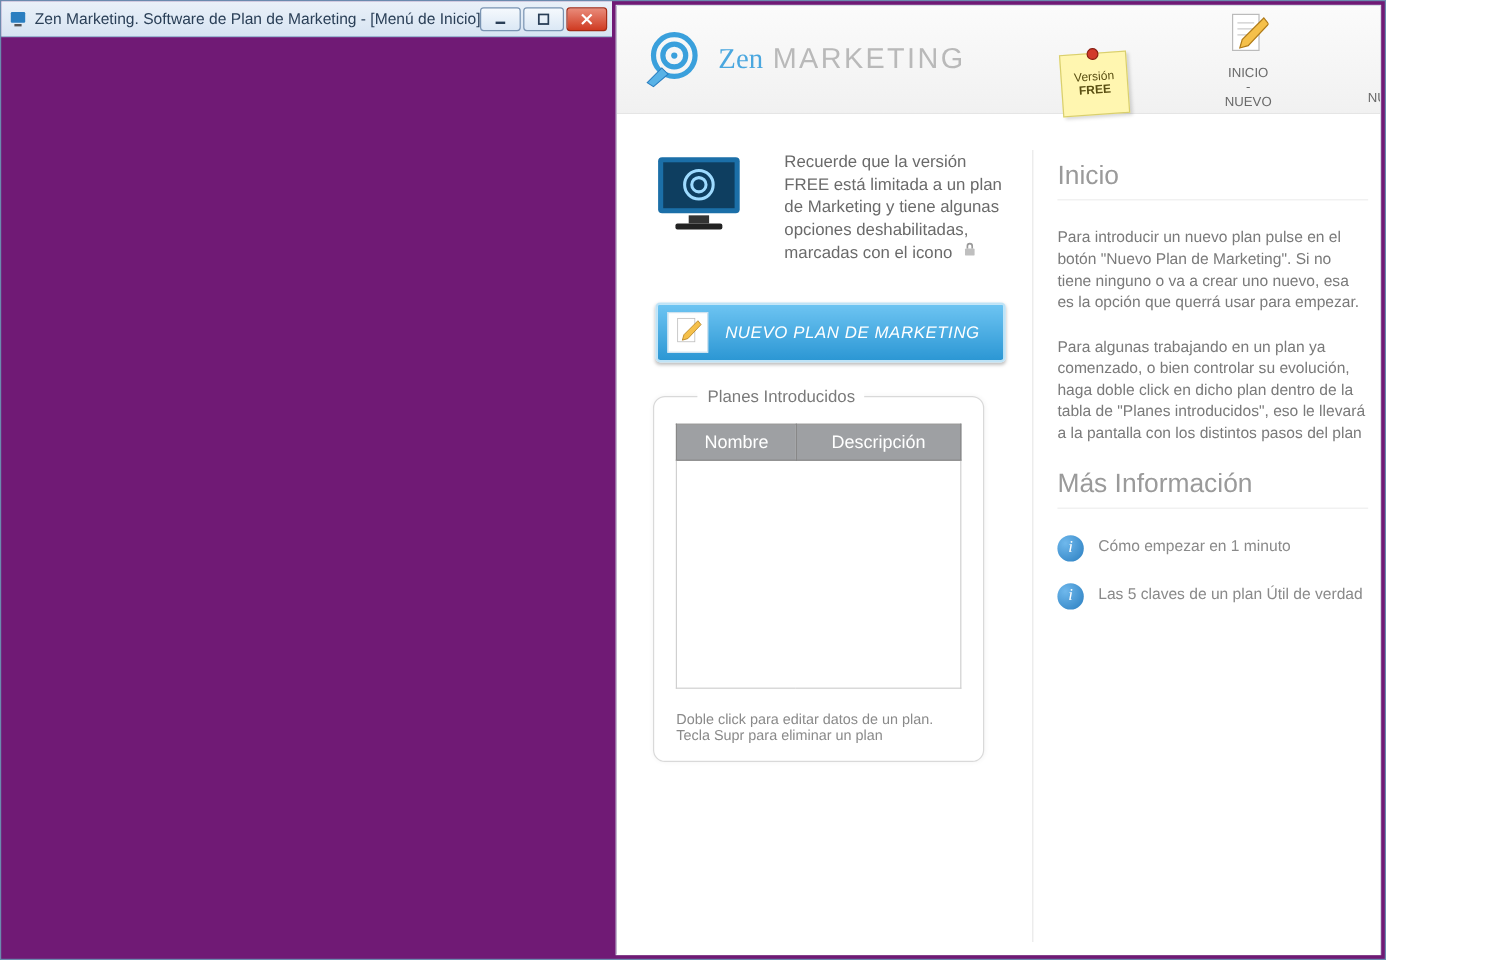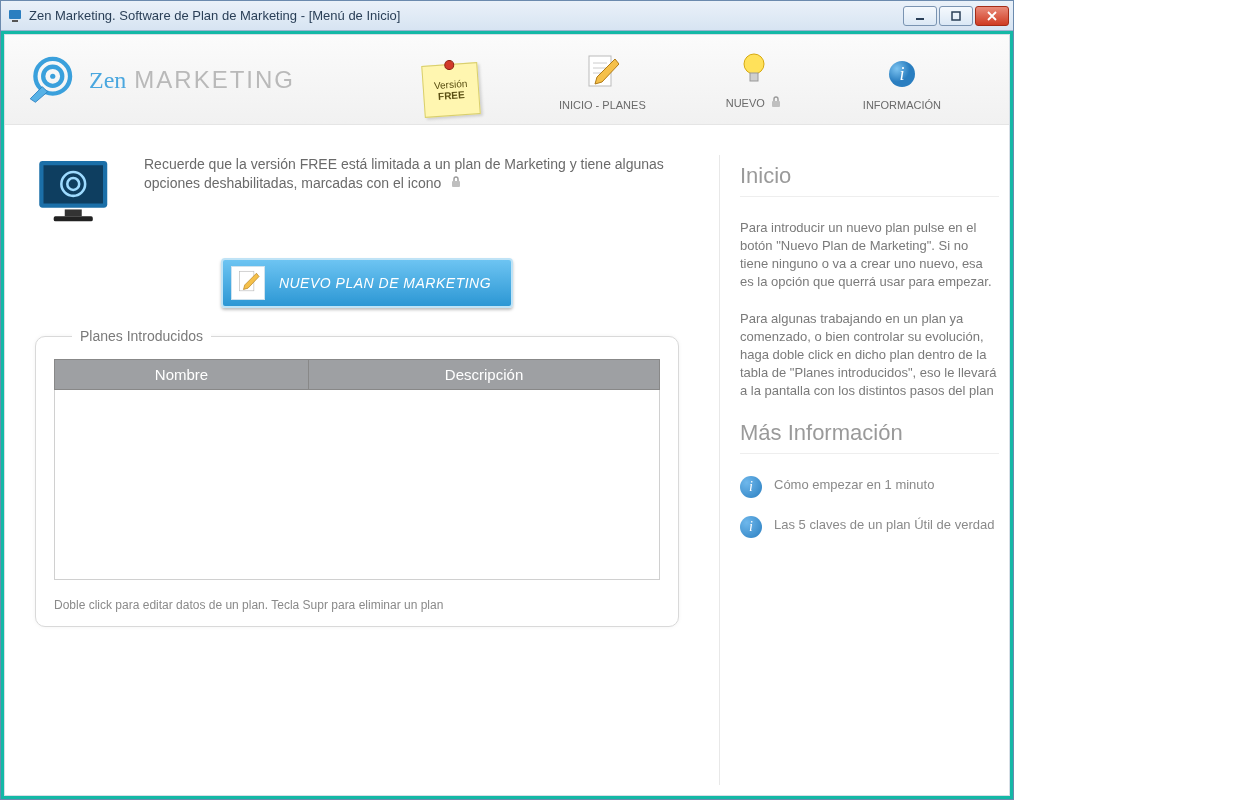--- a/index.html
+++ b/index.html
@@ -7,26 +7,26 @@
     font-family: Tahoma, Verdana, Arial, sans-serif;
     font-size: 12px;
     background: #fff;
     color: #333;
     overflow: hidden;
     width: 1245px;
     height: 800px;
   }
   
   .window-frame {
-    width: 1014px;
+    width: 1155px;
     height: 800px;
     border: 1px solid #6b8aae;
-    background: #14b8a6;
-    display: flex;
-    flex-direction: column;
+    background: #701a75;
+    display: flex;
+    flex-direction: row;
   }
   .titlebar {
     height: 30px;
     background: linear-gradient(#eaf1f9, #d7e4f2);
     border-bottom: 1px solid #9bb4d0;
     display: flex;
     align-items: center;
     padding: 0 4px 0 6px;
     color: #2a3f57;
     font-size: 13px;
@@ -311,21 +311,21 @@
               <div class="nico">
                 <svg width="34" height="40" viewBox="0 0 34 40">
                   <rect x="4" y="2" width="22" height="30" fill="#fff" stroke="#bbb"></rect>
                   <line x1="8" y1="9" x2="22" y2="9" stroke="#ccc"></line>
                     <line x1="8" y1="14" x2="22" y2="14" stroke="#ccc"></line>
                     <line x1="8" y1="19" x2="22" y2="19" stroke="#ccc"></line>
                   <path d="M30 5 L12 23 L10 30 L17 28 L34 10 Z" fill="#f5c04a" stroke="#b07b18"></path>
                 </svg>
               </div>
               <div class="nlab">
-                  <span>INICIO - PLANES</span>
+                  <span>INICIO - NUEVO</span>
                 </div>
             </div>
 
             <div class="nav-item">
               <div class="nico">
                 <svg width="30" height="40" viewBox="0 0 30 40">
                   <circle cx="15" cy="14" r="10" fill="#ffe15a" stroke="#d6a90f"></circle>
                   <rect x="11" y="23" width="8" height="8" fill="#cfcfcf" stroke="#999"></rect>
                 </svg>
               </div>

